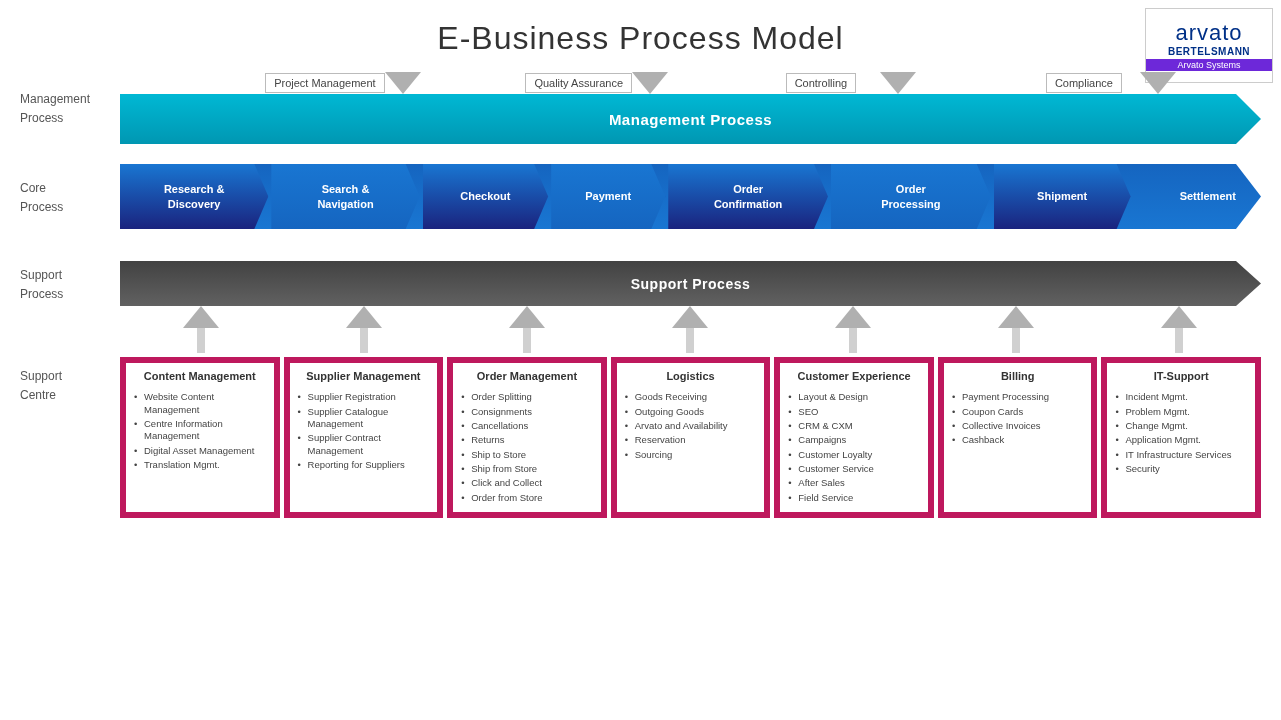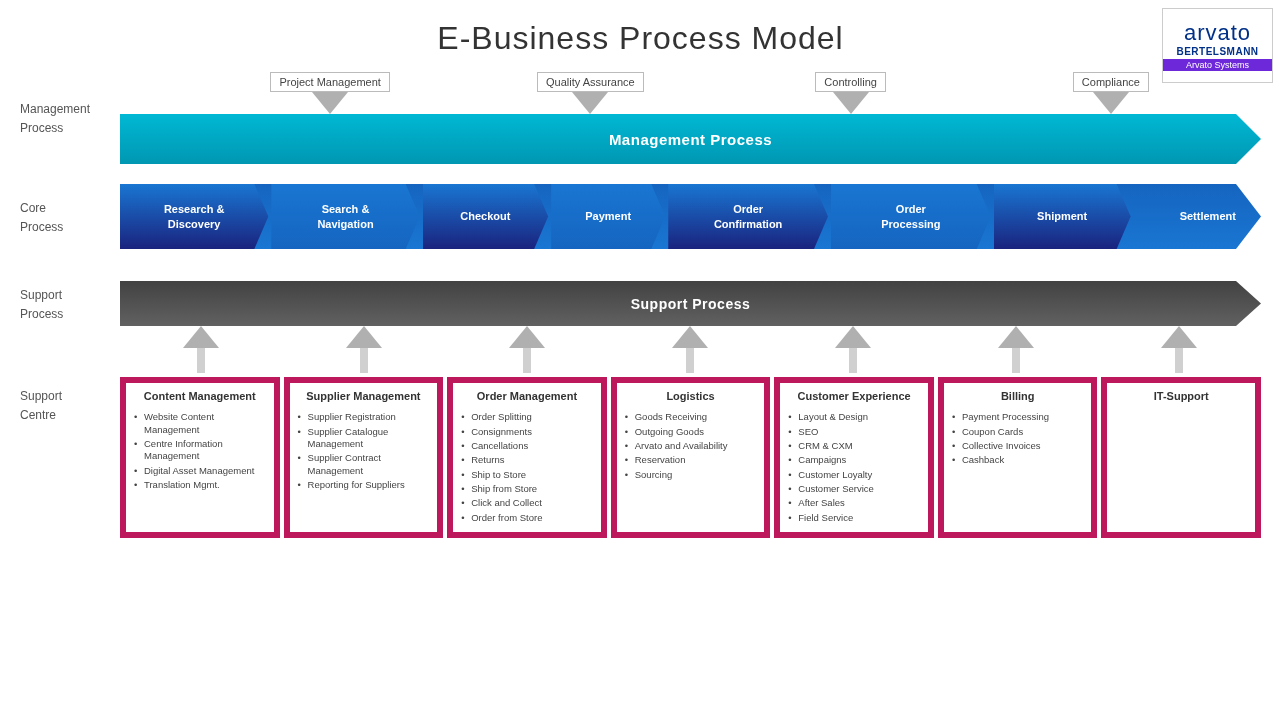--- a/index.html
+++ b/index.html
@@ -18,21 +18,21 @@
       background: #fff;
       padding: 10px 20px;
       position: relative;
     }
 
     
     .logo-area {
       position: absolute;
       top: 8px;
       right: 8px;
-      width: 111px;
+      width: 128px;
       height: 75px;
       border: 1px solid #ccc;
       display: flex;
       flex-direction: column;
       align-items: center;
       justify-content: center;
       background: #fff;
     }
     .logo-arvato {
       font-size: 22px;
@@ -98,21 +98,21 @@
       display: flex;
       justify-content: space-around;
       padding-left: 80px;
       padding-right: 20px;
       margin-bottom: 0;
       align-items: flex-end;
     }
 
     .mgmt-arrow-item {
       display: flex;
-      flex-direction: column;
+      flex-direction: row;
       align-items: center;
       width: 130px;
       justify-content: space-between;
     }
 
     .mgmt-arrow-label {
       font-size: 11px;
       color: #444;
       text-align: center;
       border: 1px solid #bbb;
@@ -531,18 +531,26 @@
     <div class="card-title">Billing</div>
     <ul class="card-items">
               <li>Payment Processing</li>
               <li>Coupon Cards</li>
               <li>Collective Invoices</li>
               <li>Cashback</li>
             </ul>
   </div>
           <div class="support-card">
     <div class="card-title">IT-Support</div>
+    <ul class="card-items">
+              <li>Incident Mgmt.</li>
+              <li>Problem Mgmt.</li>
+              <li>Change Mgmt.</li>
+              <li>Application Mgmt.</li>
+              <li>IT Infrastructure Services</li>
+              <li>Security</li>
+            </ul>
   </div>
         </div>
     </div>
   </div>
 
 </div>
 
 </body></html>

